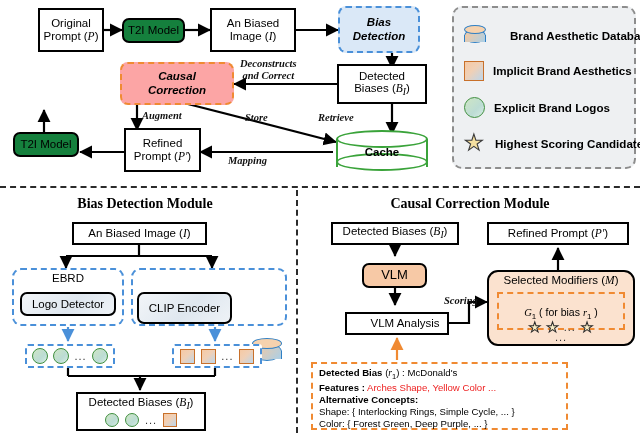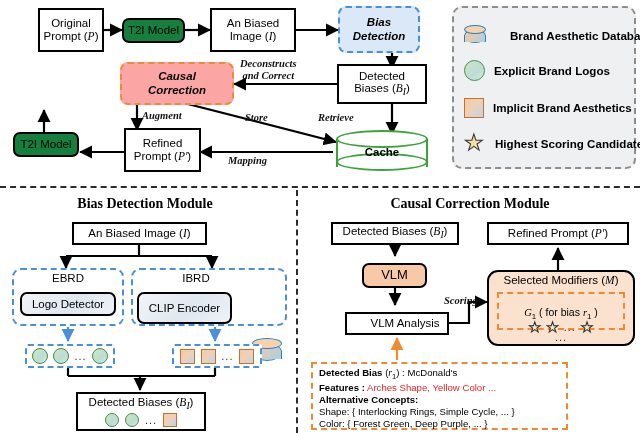--- a/index.html
+++ b/index.html
@@ -154,26 +154,26 @@
              border:1.6px solid #2f7fc4;"></span>
         <span class="abs" style="left:0;right:0;top:10px;height:7px;
              background:linear-gradient(135deg,#f4c9a2 0%,#a9cfe8 100%);
              border-left:1.6px solid #2f7fc4;border-right:1.6px solid #2f7fc4;"></span>
         <span class="cap abs" style="top:0px;height:9px;background:#f6d2ae;
              border:1.6px solid #2f7fc4;"></span>
       </span>
       <span class="leg-txt">Brand Aesthetic Database</span>
     </div>
     <div class="leg-row" style="height:37px;">
+      <span class="sq" style="width:18px;height:18px;flex:0 0 18px;"></span>
+      <span class="leg-txt">Implicit Brand Aesthetics</span>
+    </div>
+    <div class="leg-row" style="height:37px;">
       <span class="circ" style="width:19px;height:19px;flex:0 0 19px;"></span>
       <span class="leg-txt">Explicit Brand Logos</span>
-    </div>
-    <div class="leg-row" style="height:37px;">
-      <span class="sq" style="width:18px;height:18px;flex:0 0 18px;"></span>
-      <span class="leg-txt">Implicit Brand Aesthetics</span>
     </div>
     <div class="leg-row" style="height:34px;">
       <span style="flex:0 0 22px;font-size:22px;line-height:1;color:#f5e0a0;
                    -webkit-text-stroke:1.1px #3a3a3a;">★</span>
       <span class="leg-txt">Highest Scoring Candidate</span>
     </div>
   </div>
 
   <div class="abs" style="left:0;top:186px;width:640px;height:0;
               border-top:2px dashed #2b2b2b;"></div>
@@ -203,21 +203,20 @@
     </g>
   </svg>
 
   <div class="abs dash-blue-open" style="left:12px;top:268px;width:112px;height:58px;"></div>
   <div class="abs" style="left:12px;top:272px;width:112px;text-align:center;font-size:11.5px;">EBRD</div>
   <div class="abs box r grad" style="left:20px;top:292px;width:96px;height:24px;font-size:11.5px;">
     <span>Logo Detector</span>
   </div>
 
   <div class="abs dash-blue-open" style="left:131px;top:268px;width:156px;height:58px;"></div>
-  <div class="abs" style="left:131px;top:272px;width:130px;text-align:center;font-size:11.5px;">IBRD</div>
   <div class="abs box r grad" style="left:137px;top:292px;width:95px;height:32px;font-size:11.5px;">
     <span>CLIP Encoder</span>
   </div>
   <div class="abs cyl" style="left:252px;top:292px;width:30px;height:25px;">
     <span class="cap abs" style="top:5px;height:18px;
          background:linear-gradient(135deg,#f4c9a2 0%,#a9cfe8 100%);
          border:1.6px solid #2f7fc4;"></span>
     <span class="abs" style="left:0;right:0;top:13px;height:8px;
          background:linear-gradient(135deg,#f4c9a2 0%,#a9cfe8 100%);
          border-left:1.6px solid #2f7fc4;border-right:1.6px solid #2f7fc4;"></span>

